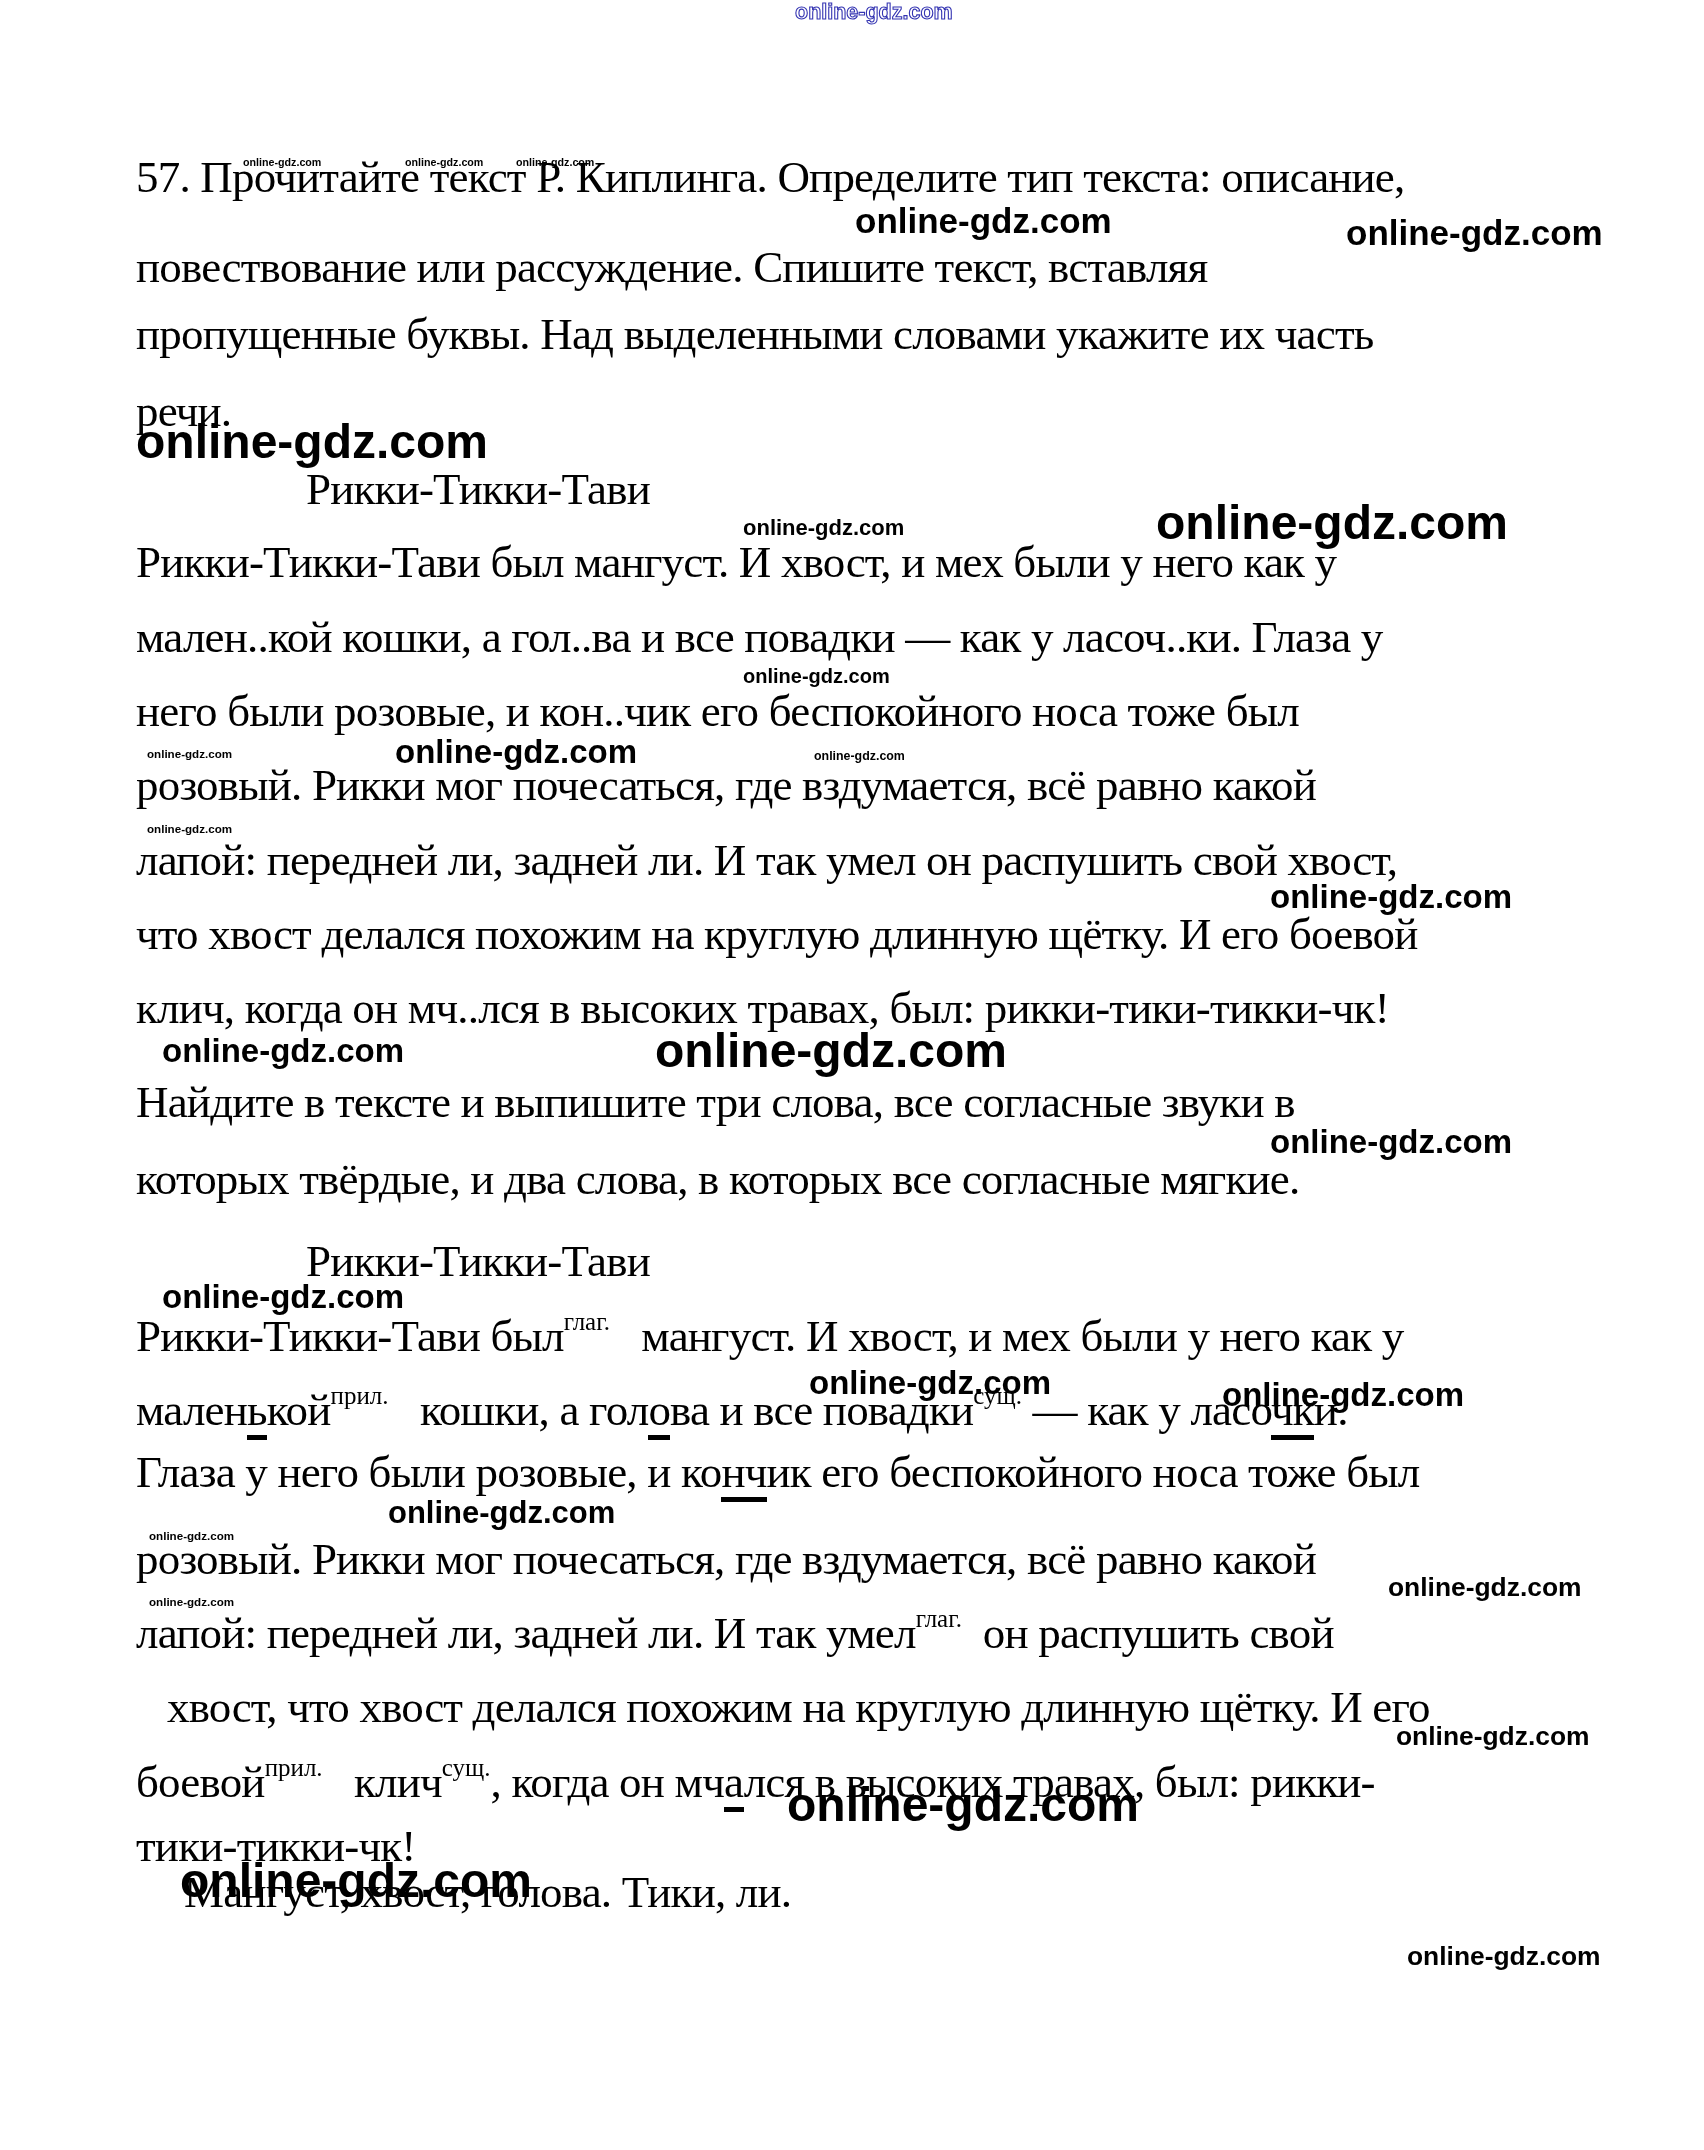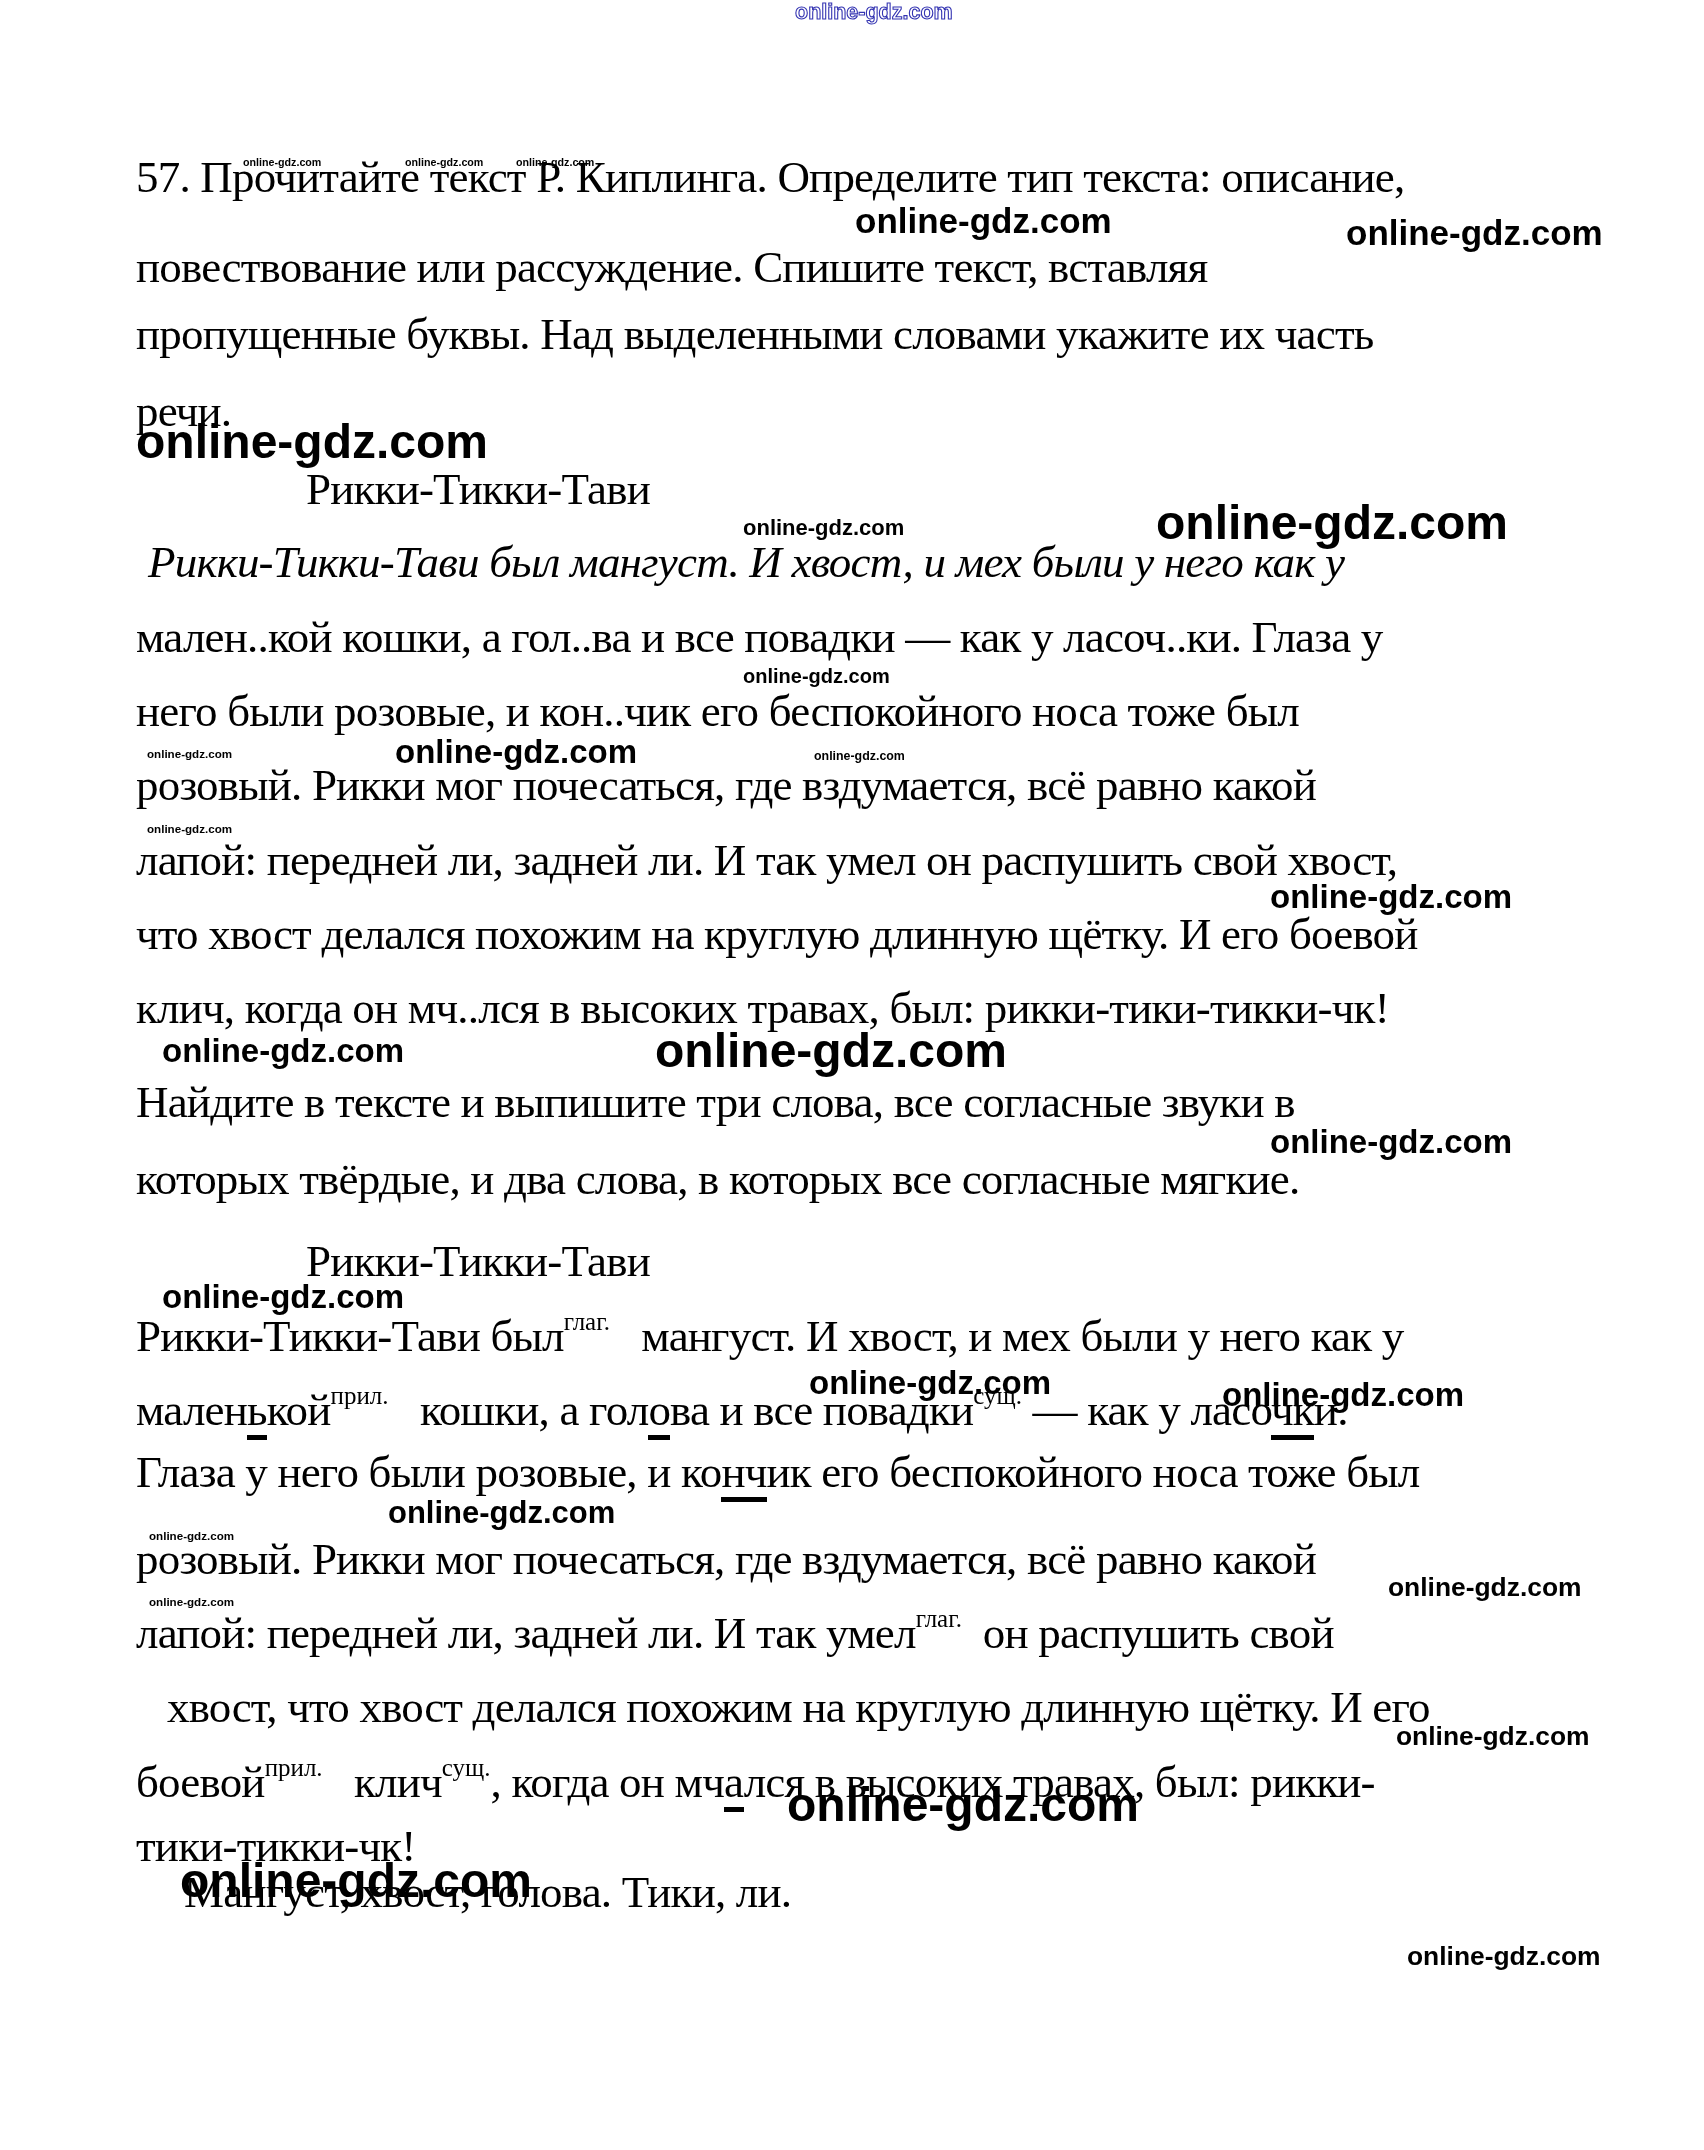--- a/index.html
+++ b/index.html
@@ -92,21 +92,21 @@
       <div>
         <div class="line" style="left: 136px; top: 153px;"><span class="b">57</span><span>. Прочитайте текст Р. Киплинга. Определите тип текста: описание,</span></div>
         <div class="line" style="left: 136px; top: 231px; margin-top: 12px;"><span>повествование или рассуждение. Спишите текст, вставляя</span></div>
         <div class="line" style="left: 136px; top: 310px;"><span>пропущенные буквы. Над выделенными словами укажите их часть</span></div>
         <div class="line" style="left: 136px; top: 387px;"><span>речи.</span></div>
       </div>
       <div>
         <div class="line" style="left: 306px; top: 465px;"><span>Рикки-Тикки-Тави</span></div>
       </div>
       <div>
-        <div class="line" style="left: 148px; top: 538px; font-style: italic;"><span>Рикки-Тикки-Тави был мангуст. И хвост, и мех были у него как у</span></div>
+        <div class="line" style="left: 136px; top: 538px;"><span>Рикки-Тикки-Тави был мангуст. И хвост, и мех были у него как у</span></div>
         <div class="line" style="left: 136px; top: 613px;"><span>мален..кой кошки, а гол..ва и все повадки — как у ласоч..ки. Глаза у</span></div>
         <div class="line" style="left: 136px; top: 687px; font-family: Liberation Serif, serif;"><span>него были розовые, и кон..чик его беспокойного носа тоже был</span></div>
         <div class="line" style="left: 136px; top: 761px;"><span>розовый. Рикки мог почесаться, где вздумается, всё равно какой</span></div>
         <div class="line" style="left: 136px; top: 836px;"><span>лапой: передней ли, задней ли. И так умел он распушить свой хвост,</span></div>
         <div class="line" style="left: 136px; top: 910px;"><span>что хвост делался похожим на круглую длинную щётку. И его боевой</span></div>
         <div class="line" style="left: 136px; top: 984px;"><span>клич, когда он мч..лся в высоких травах, был: рикки-тики-тикки-чк!</span></div>
       </div>
       <div>
         <div class="line" style="left: 136px; top: 1078px;"><span>Найдите в тексте и выпишите три слова, все согласные звуки в</span></div>
         <div class="line" style="left: 136px; top: 1155px;"><span>которых твёрдые, и два слова, в которых все согласные мягкие.</span></div>

